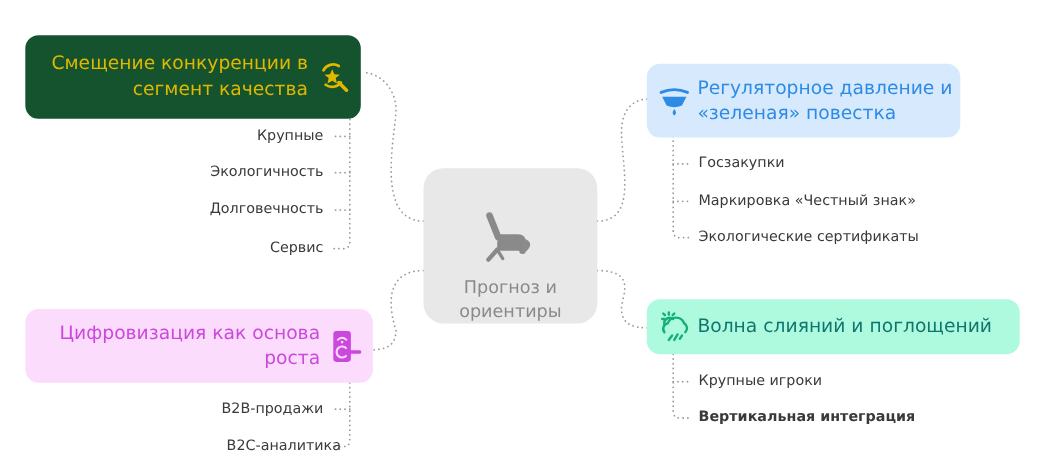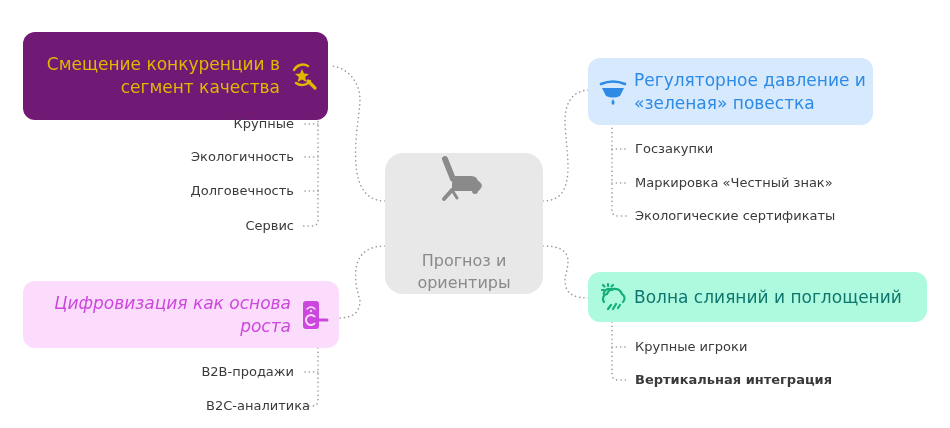--- a/index.html
+++ b/index.html
@@ -18,21 +18,21 @@
     .icon { width: 30px; height: 30px; flex: 0 0 30px; display: flex; align-items: center; justify-content: center; }
     .left .label { text-align: right; }
     .sub {
       position: absolute; font-size: 13px; color: #3a3a3a; white-space: nowrap;
       line-height: 16px;
     }
     .sub.r { text-align: right; }
     .center {
       position: absolute; left: 385px; top: 153px; width: 158px; height: 141px;
       background: #e8e8e8; border-radius: 18px;
-      display: flex; flex-direction: column; align-items: center; justify-content: space-between;
+      display: flex; flex-direction: column; align-items: center; justify-content: flex-end;
     }
     .center .label { color: #8a8a8a; font-size: 16px; line-height: 22px; text-align: center; white-space: pre-line; margin-top: 6px; }
   </style>
 </head>
 <body>
 
 <svg class="links" viewBox="0 0 950 428">
   <g fill="none" stroke="#9a9a9a" stroke-width="1.6" stroke-dasharray="0.1 4.2" stroke-linecap="round">
 
     <path d="M385 201 C 340 201, 360 120, 360 100 C 360 80, 345 66, 330 66"></path>
@@ -66,21 +66,21 @@
         <path d="M14 37 L6 46" fill="none" stroke-width="4"></path>
         <path d="M14 37 L19 45" fill="none" stroke-width="3"></path>
         <path d="M40 28 Q47 32 40 38 Z" stroke-width="1"></path>
       </g>
     </svg>
   </span>
   <div class="label">Прогноз и
 ориентиры</div>
 </div>
 
-<div class="node topic left" style="left:23px; top:32px; width:305px; height:88px; background:#701a75; color:#e0b800; justify-content:flex-end; padding-right:10px;">
+<div class="node topic left" style="left:23px; top:32px; width:305px; height:76px; background:#14532d; color:#e0b800; justify-content:flex-end; padding-right:10px;">
   <div class="label" style="margin-right:8px;">Смещение конкуренции в
 сегмент качества</div>
   <span class="icon">
     <svg width="30" height="30" viewBox="0 0 30 30">
       <g fill="none" stroke="#e0b800" stroke-width="2.4" stroke-linecap="round">
         <path d="M6 9 A10 10 0 0 1 20 5"></path>
         <path d="M22 20 A10 10 0 0 1 8 22"></path>
         <path d="M20 20 L27 27" stroke-width="3.2"></path>
       </g>
       <path d="M14 8 L16 12.5 L21 13 L17.2 16 L18.3 21 L14 18.5 L9.7 21 L10.8 16 L7 13 L12 12.5 Z" fill="#e0b800"></path>
@@ -101,21 +101,21 @@
     </svg>
   </span>
   <div class="label" style="margin-left:6px;">Регуляторное давление и
 «зеленая» повестка</div>
 </div>
 <div class="sub" style="left:635px; top:141px;">Госзакупки</div>
 <div class="sub" style="left:635px; top:175px;">Маркировка «Честный знак»</div>
 <div class="sub" style="left:635px; top:208px;">Экологические сертификаты</div>
 
 <div class="node topic left" style="left:23px; top:281px; width:316px; height:67px; background:#fcdcfc; color:#cc47dd; justify-content:flex-end; padding-right:10px;">
-  <div class="label" style="margin-right:8px;font-style:italic;">Цифровизация как основа
+  <div class="label" style="margin-right:8px;">Цифровизация как основа
 роста</div>
   <span class="icon">
     <svg width="30" height="32" viewBox="0 0 30 32">
       <rect x="4" y="2" width="16" height="28" rx="3" fill="#cc47dd"></rect>
       <path d="M8 10 Q12 6 16 10" fill="none" stroke="#fcdcfc" stroke-width="1.6" stroke-linecap="round"></path>
       <circle cx="12" cy="12" r="1.2" fill="#fcdcfc"></circle>
       <path d="M16 18 A5 5 0 1 0 16 24" fill="none" stroke="#fcdcfc" stroke-width="2"></path>
       <path d="M12 21 L28 21" stroke="#cc47dd" stroke-width="3" stroke-linecap="round"></path>
     </svg>
   </span>

